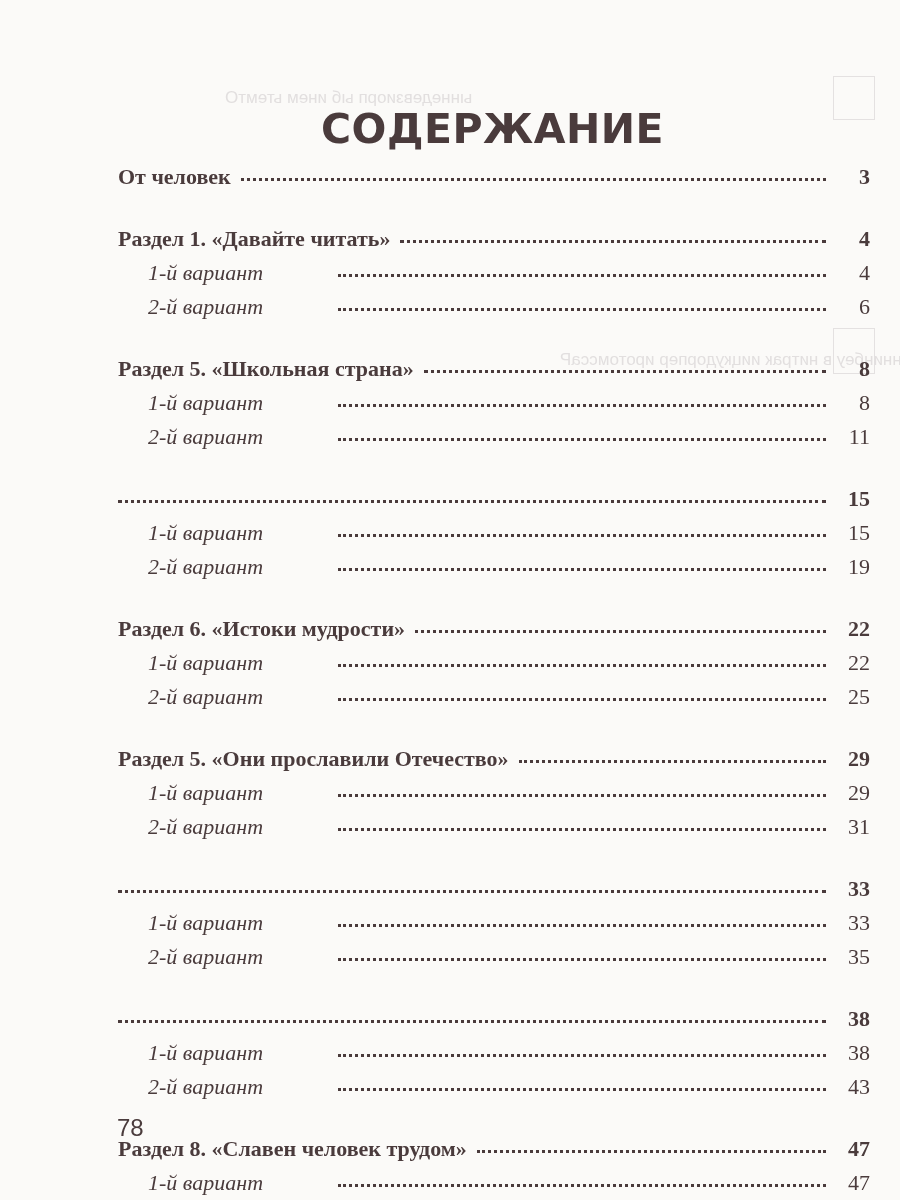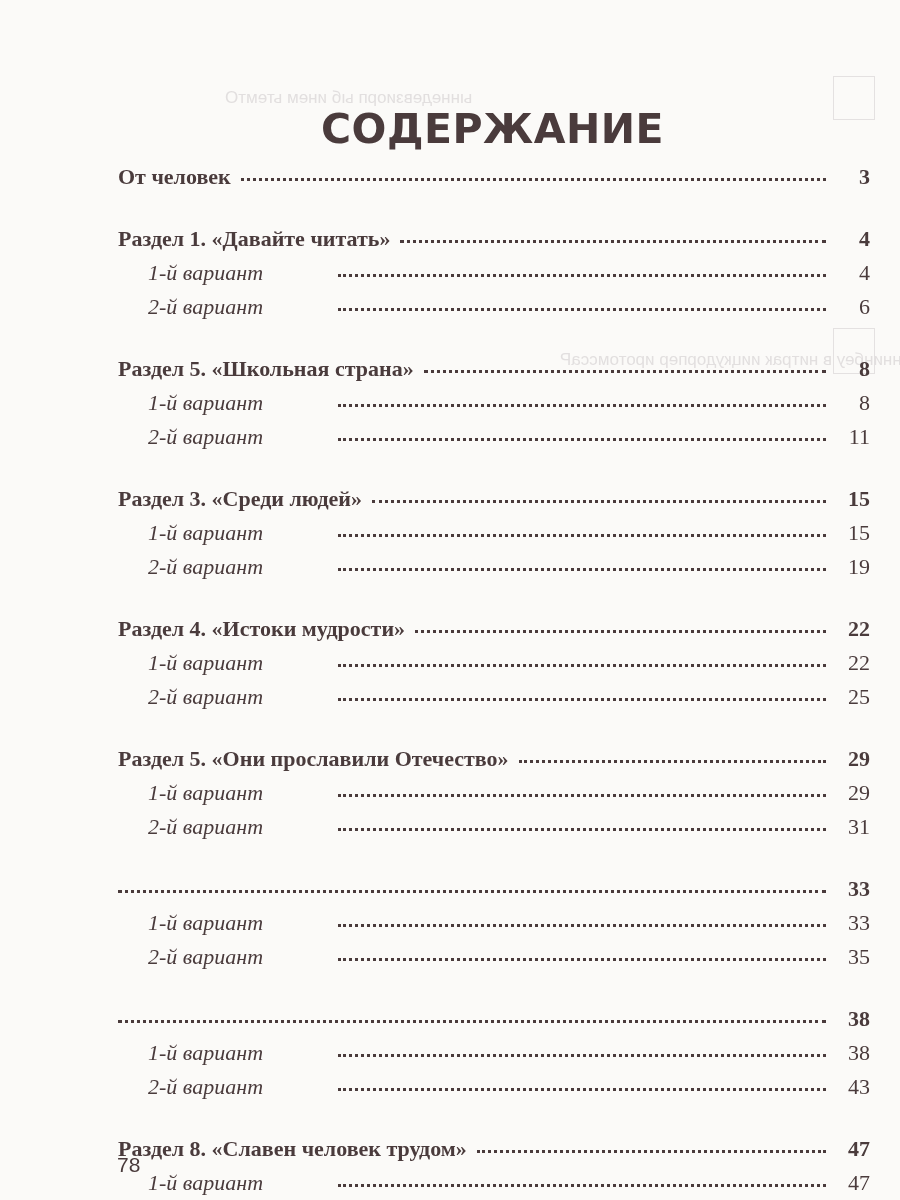--- a/index.html
+++ b/index.html
@@ -81,23 +81,22 @@
       text-align: right;
       white-space: nowrap;
     }
     .section .page { font-weight: bold; }
     .variant .page { font-style: normal; }
     .page-number {
       position: absolute;
       left: 117px;
       top: 1114px;
       font-family: "Liberation Sans", "DejaVu Sans", sans-serif;
-      font-size: 21px;
+      font-size: 24px;
       color: #4a3b3c;
-      margin-top: 39px;
     }
   </style>
 </head>
 <body>
 
 <div class="bleed-box" style="left:833px;top:76px;width:40px;height:42px;"></div>
 <div class="bleed-box" style="left:833px;top:328px;width:40px;height:44px;"></div>
 <div class="bleed" style="left:225px;top:88px;transform:scaleX(-1);">ыннедевзиорп ыб инем ьтемтО</div>
 <div class="bleed" style="left:560px;top:350px;transform:scaleX(-1);">ен ,еннинбеу в нитрак иицкудорпер иротомссаР</div>
 
@@ -137,37 +136,36 @@
     <span class="leader"></span>
     <span class="page">8</span>
   </div>
   <div class="row variant">
     <span class="label">2-й вариант</span>
     <span class="leader"></span>
     <span class="page">11</span>
   </div>
 
   <div class="row section gap">
-    <span class="label">Раздел 3. «Среди людей»</span>
     <span class="leader"></span>
     <span class="page">15</span>
   </div>
   <div class="row variant">
     <span class="label">1-й вариант</span>
     <span class="leader"></span>
     <span class="page">15</span>
   </div>
   <div class="row variant">
     <span class="label">2-й вариант</span>
     <span class="leader"></span>
     <span class="page">19</span>
   </div>
 
   <div class="row section gap">
-    <span class="label">Раздел 4. «Истоки мудрости»</span>
+    <span class="label">Раздел 6. «Истоки мудрости»</span>
     <span class="leader"></span>
     <span class="page">22</span>
   </div>
   <div class="row variant">
     <span class="label">1-й вариант</span>
     <span class="leader"></span>
     <span class="page">22</span>
   </div>
   <div class="row variant">
     <span class="label">2-й вариант</span>

